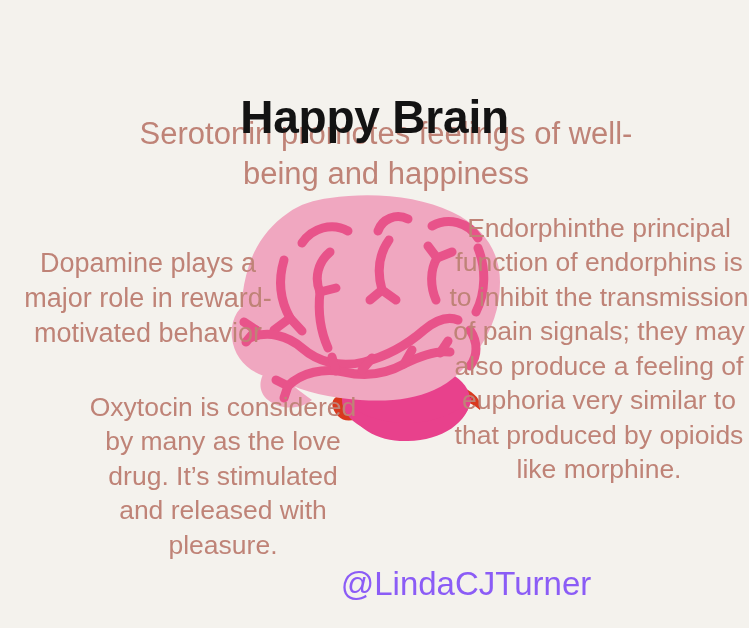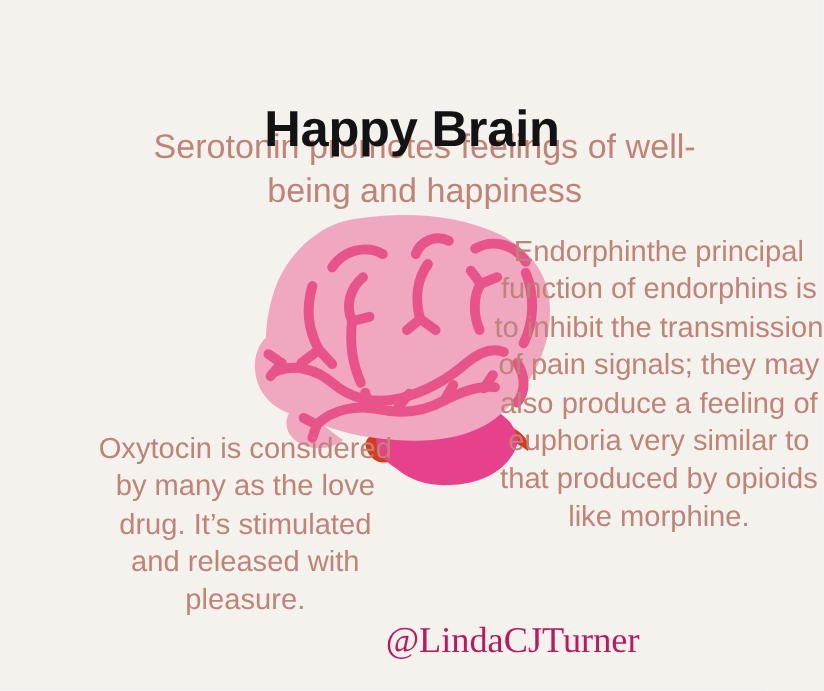--- a/index.html
+++ b/index.html
@@ -85,23 +85,22 @@
   }
 
   #handle {
     position: absolute;
     z-index: 3;
     left: 306px;
     top: 564px;
     width: 320px;
     text-align: center;
     font-size: 33px;
-    color: #be185d;
+    color: #8b5cf6;
     line-height: 1.2;
-    font-family: Liberation Serif, serif;
   }
 </style>
 </head>
 <body>
 
 <div id="poster">
 
   <svg id="brain-art" viewBox="0 0 749 628">
 
     <path fill="#d9391e" d="M336 397
@@ -185,20 +184,21 @@
       <path d="M288 386 L284 398"></path>
 
       <path d="M470 330 C478 342, 478 356, 470 366"></path>
     </g>
   </svg>
 
   <div id="poster-title">Happy Brain</div>
 
   <div class="text-layer note" id="serotonin-note">Serotonin promotes feelings of well-being and happiness</div>
 
+  <div class="text-layer note" id="dopamine-note">Dopamine plays a major role in reward-motivated behavior</div>
 
   <div class="text-layer note" id="oxytocin-note">Oxytocin is considered by many as the love drug.  It’s stimulated and released with pleasure.</div>
 
   <div class="text-layer note" id="endorphin-note">Endorphinthe principal function of endorphins is to inhibit the transmission of pain signals; they may also produce a feeling of euphoria very similar to that produced by opioids like morphine.</div>
 
   <div id="handle">@LindaCJTurner</div>
 
 </div>
 
 </body></html>

